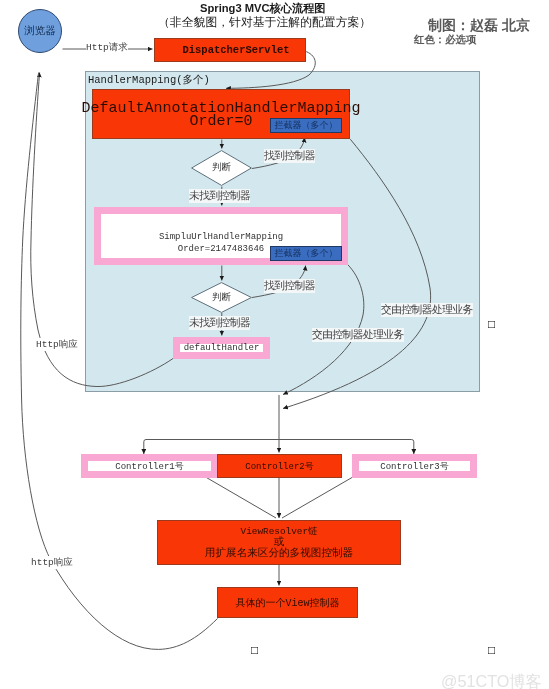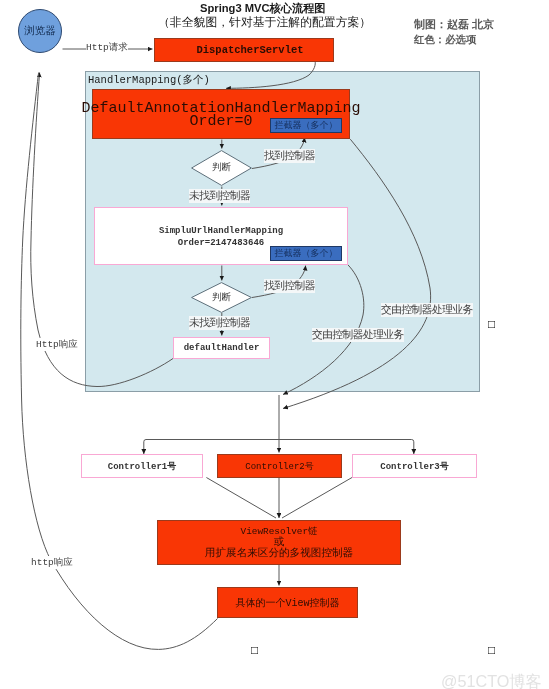--- a/index.html
+++ b/index.html
@@ -7,21 +7,21 @@
        font-family:"Liberation Serif",serif;
        -webkit-font-smoothing:antialiased;}
   #stage{position:relative;width:549px;height:689px;background:#ffffff;}
   #wires{position:absolute;left:0;top:0;pointer-events:none;z-index:2;}
   .node{z-index:3;}
   .lbl,.tofu,.titleMain,.titleSub,.credit,.wm{z-index:4;}
   .node{position:absolute;box-sizing:border-box;display:flex;
         flex-direction:column;align-items:center;justify-content:center;
         text-align:center;z-index:3;}
   .redbox{background:#f93605;border:1px solid #9b3a1c;color:#2b0d05;}
-  .whitebox{background:#ffffff;border:1px solid #f9a8d4;color:#333333;font-weight:bold;}
+  .whitebox{background:#ffffff;border:7px solid #f9a8d4;color:#333333;}
   .panel{background:#d3e8ee;border:1px solid #8b9ea7;}
   .badge{background:#3a6dbf;border:1px solid #1f3864;color:#16305e;}
 
   .lbl{position:absolute;white-space:nowrap;color:#404040;
        font-family:"Liberation Serif",serif;}
   .mono{font-family:"Liberation Mono",monospace;}
   .titleMain{position:absolute;font-family:"Liberation Sans",sans-serif;
              font-weight:bold;color:#1a1a1a;white-space:nowrap;}
   .titleSub{position:absolute;font-family:"Liberation Sans",sans-serif;
             color:#1a1a1a;white-space:nowrap;}
@@ -83,30 +83,30 @@
              C32,300 30,270 31,240 C32,190 36,120 39.6,72.5" marker-end="url(#ah)"></path>
 
     <path d="M217.5,618.5 C196,640 178,649 158.6,649.4 C120,650 80,612 50.7,560
              C34,528 23,460 21.6,400 C20,330 21,280 22.7,240
              C25,190 33,120 38.6,72.5"></path>
   </g>
 </svg>
 
 <div class="titleMain" style="left:200px;top:1px;font-size:11.2px;">Spring3 MVC核心流程图</div>
 <div class="titleSub" style="left:158px;top:15px;font-size:11.85px;">（非全貌图，针对基于注解的配置方案）</div>
-<div class="credit" style="left:414px;top:17px;font-size:11px;">制图：赵磊 北京</div>
+<div class="credit" style="left:428px;top:17px;font-size:14px;">制图：赵磊 北京</div>
 <div class="credit" style="left:414px;top:33px;font-size:10.4px;">红色：必选项</div>
 
 <div class="node" style="left:18px;top:9px;width:44px;height:44px;border-radius:50%;
             background:#6fa0dd;border:1px solid #2e4a72;color:#112a4e;
             font-size:10.5px;">
   <span>浏览器</span>
 </div>
 
-<div class="node redbox mono" style="left:154px;top:38px;width:180px;height:24px;font-size:10.5px;font-weight:bold;padding-left:12px;">
+<div class="node redbox mono" style="left:154px;top:38px;width:152px;height:24px;font-size:10.5px;font-weight:bold;padding-left:12px;">
   <span>DispatcherServlet</span>
 </div>
 
 <div class="mono" style="position:absolute;left:88px;top:73px;font-size:10.5px;font-weight:normal;color:#1a1a1a;z-index:4;">HandlerMapping(多个)</div>
 
 <div class="node redbox mono" style="left:92px;top:89px;width:258px;height:50px;font-size:15px;justify-content:flex-start;padding-top:13px;line-height:12px;">
   <span>DefaultAnnotationHandlerMapping</span>
   <span style="margin-top:1px;">Order=0</span>
 </div>
 <div class="node badge" style="left:270px;top:118px;width:72px;height:15px;font-size:9px;">
@@ -132,21 +132,21 @@
   <svg width="61" height="31" viewBox="0 0 61 31">
     <polygon points="30.5,0.6 60.4,15.5 30.5,30.4 0.6,15.5" fill="#ffffff" stroke="#5d6f7a" stroke-width="1"></polygon>
   </svg>
   <span style="position:absolute;left:0;top:9px;width:61px;text-align:center;font-size:9.5px;color:#333;">判断</span>
 </div>
 
 <div class="node whitebox mono" style="left:173px;top:337px;width:97px;height:22px;font-size:9px;">
   <span>defaultHandler</span>
 </div>
 
-<div class="node whitebox mono" style="left:81px;top:454px;width:122px;height:24px;font-size:9px;">
+<div class="node whitebox mono" style="left:81px;top:454px;width:137px;height:24px;font-size:9px;">
   <span>Controller1号</span>
 </div>
 <div class="node redbox mono" style="left:217px;top:454px;width:125px;height:24px;font-size:9px;">
   <span>Controller2号</span>
 </div>
 <div class="node whitebox mono" style="left:352px;top:454px;width:125px;height:24px;font-size:9px;">
   <span>Controller3号</span>
 </div>
 
 <div class="node redbox mono" style="left:157px;top:520px;width:244px;height:45px;font-size:9.4px;

